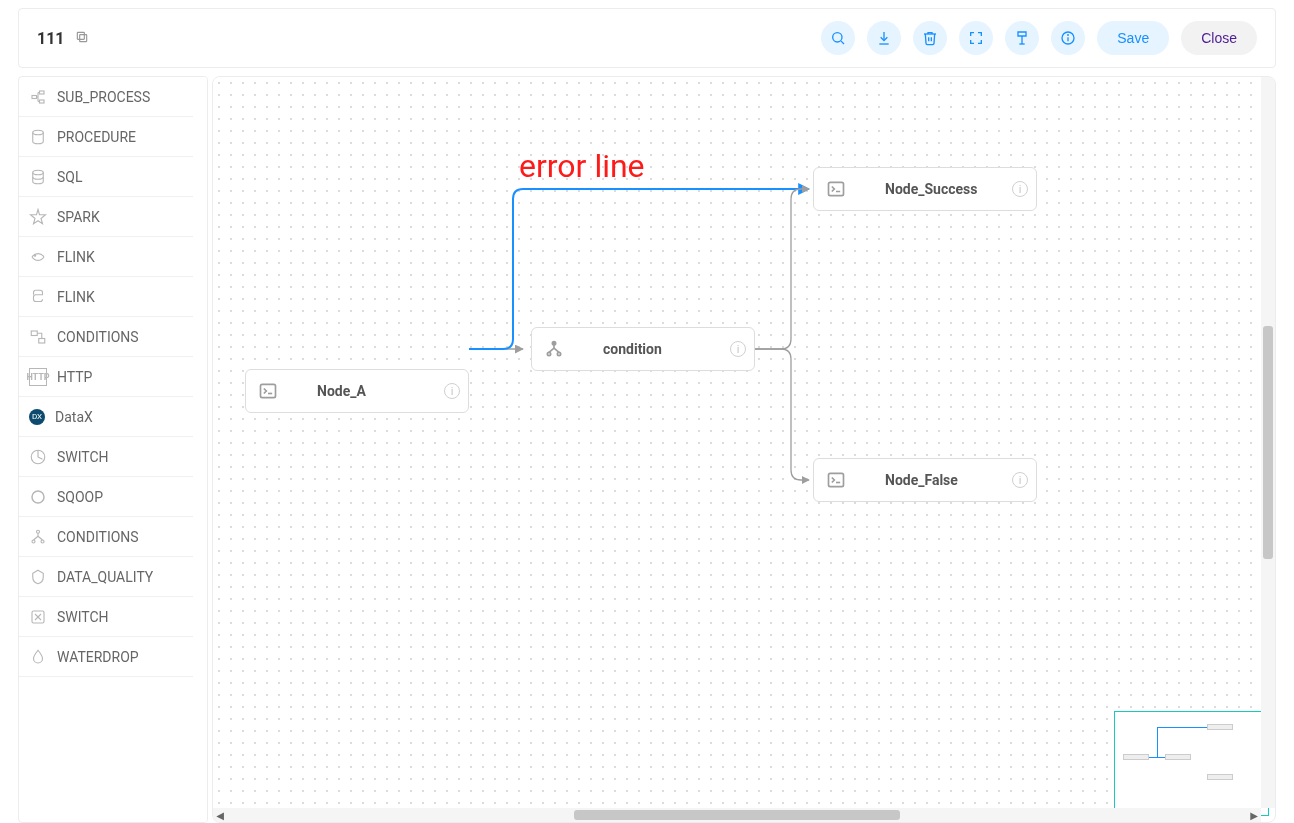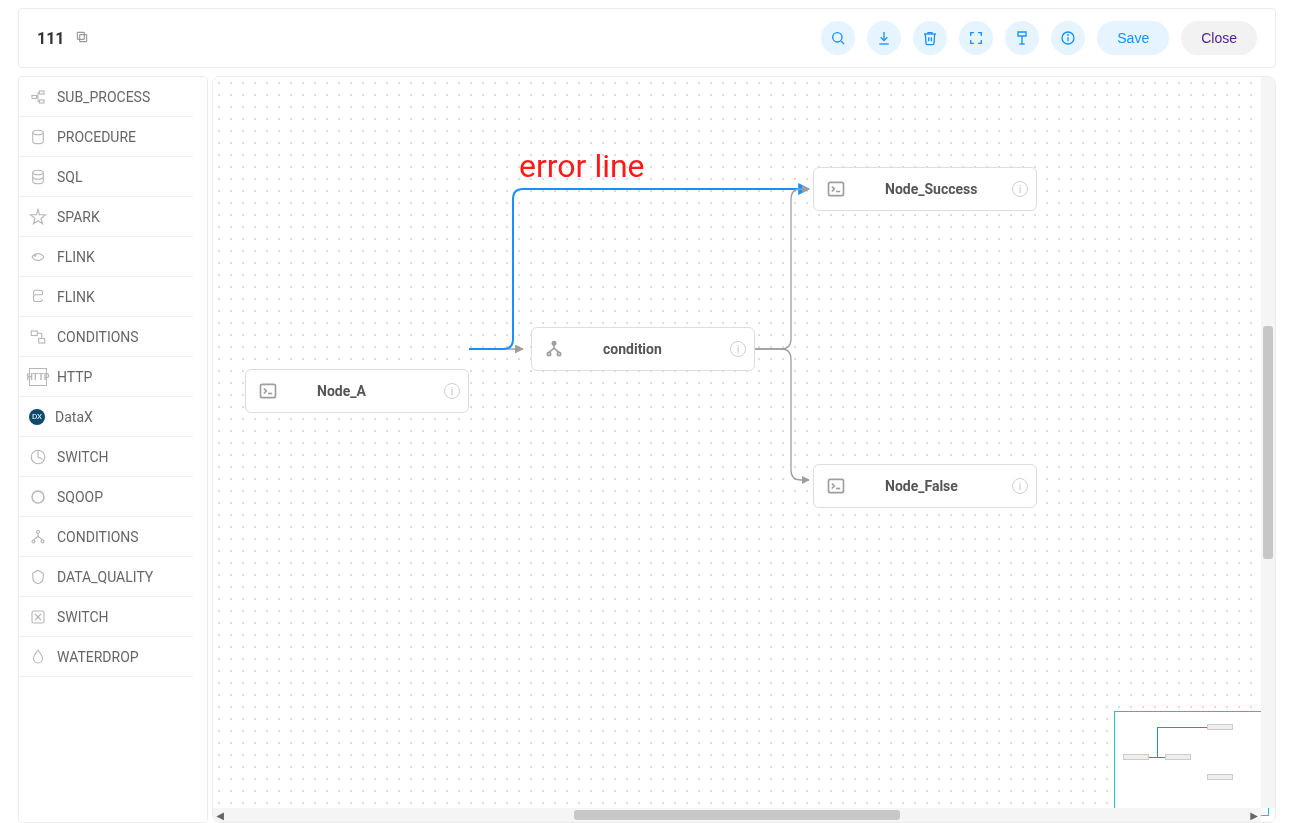--- a/index.html
+++ b/index.html
@@ -313,21 +313,21 @@
       <div class="node" style="left:600px; top:90px;">
         <svg class="nicon" viewBox="0 0 24 24" fill="none" stroke="currentColor" stroke-width="2">
             <rect x="3" y="4" width="18" height="16" rx="2"></rect>
             <polyline points="7 9 10 12 7 15"></polyline>
             <line x1="12" y1="15" x2="17" y2="15"></line>
           </svg>
         <span class="nlabel">Node_Success</span>
         <span class="info">i</span>
       </div>
 
-      <div class="node" style="left:600px; top:381px;margin-top:6px;">
+      <div class="node" style="left:600px; top:381px;">
         <svg class="nicon" viewBox="0 0 24 24" fill="none" stroke="currentColor" stroke-width="2">
             <rect x="3" y="4" width="18" height="16" rx="2"></rect>
             <polyline points="7 9 10 12 7 15"></polyline>
             <line x1="12" y1="15" x2="17" y2="15"></line>
           </svg>
         <span class="nlabel">Node_False</span>
         <span class="info">i</span>
       </div>
 
     </div>

